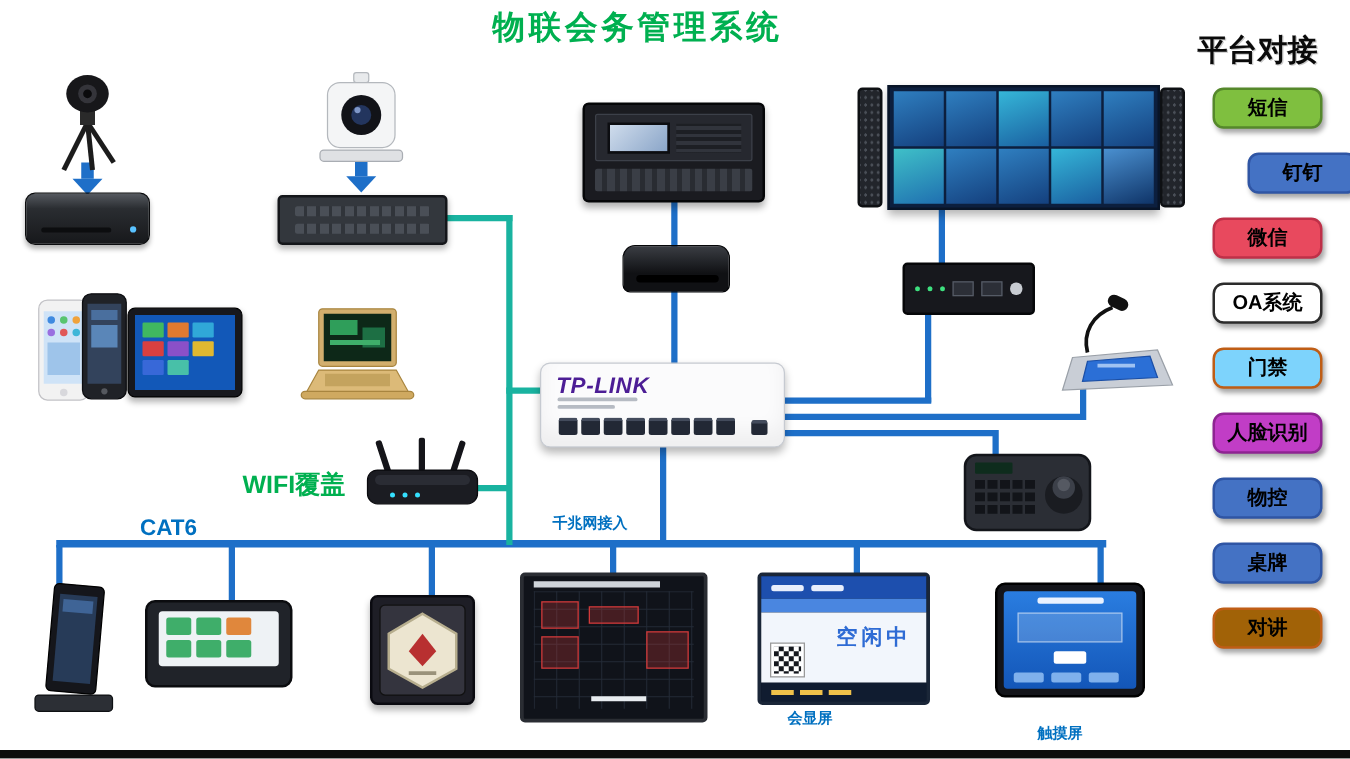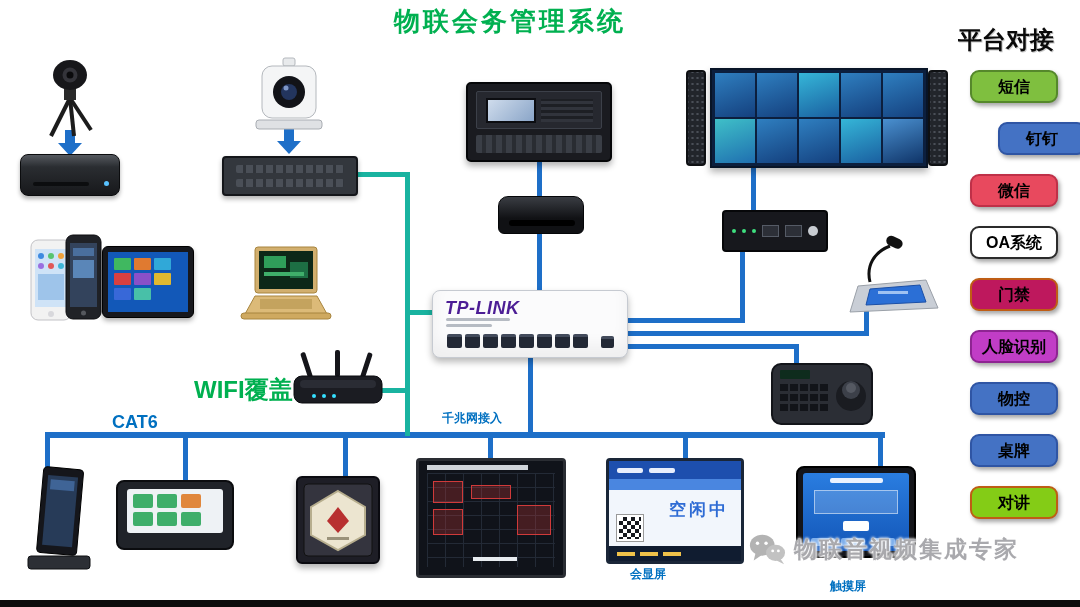--- a/index.html
+++ b/index.html
@@ -113,21 +113,21 @@
 
   .ctrltablet{left:796px;top:466px;width:120px;height:92px;background:#14151a;border:2px solid #000;border-radius:8px;padding:5px}
   .ct-screen{width:100%;height:100%;border-radius:3px;position:relative;background:linear-gradient(#2a7de0,#1356b8)}
   .ct-title{position:absolute;left:25%;top:5px;width:50%;height:5px;background:#eaf2ff;border-radius:2px}
   .ct-panel{position:absolute;left:10%;top:17px;width:80%;height:24px;background:rgba(255,255,255,.18);border:1px solid rgba(255,255,255,.5)}
   .ct-btn{position:absolute;left:38%;top:48px;width:24%;height:10px;background:#fff;border-radius:2px}
   .ct-row{position:absolute;bottom:5px;left:8%;display:flex;gap:6px}
   .ct-row i{display:block;width:24px;height:8px;background:#7fb0ec;border-radius:2px}
 
   .lbl{position:absolute;font-weight:bold;z-index:3;white-space:nowrap}
-  .lbl-green{color:var(--label-green);font-size:24px}
+  .lbl-green{color:var(--label-green);font-size:20px}
   .lbl-blue{color:var(--label-blue);font-size:12px}
   .lbl-cat6{font-size:18px}
 
   .pf-list{position:absolute;left:970px;top:70px;width:90px;z-index:4}
   .pbtn{width:88px;height:33px;line-height:29px;text-align:center;font-weight:bold;font-size:16px;color:#000;
     border:2px solid #444;border-radius:9px;box-shadow:2px 3px 4px rgba(0,0,0,.35);margin-bottom:19px;cursor:pointer;
     background:#ddd;overflow:hidden}
 
   .footer{position:absolute;left:748px;top:532px;display:flex;align-items:center;gap:8px;z-index:5}
   .fb{font-size:23px;font-weight:bold;color:#a9a9ad;letter-spacing:2px;text-shadow:0 0 3px #fff,0 0 3px #fff,1px 1px 2px #fff}
@@ -427,35 +427,22 @@
   <span class="lbl lbl-blue lbl-cat6" style="left:112px;top:412px">CAT6</span>
   <span class="lbl lbl-blue" style="left:442px;top:410px">千兆网接入</span>
   <span class="lbl lbl-blue" style="left:630px;top:566px">会显屏</span>
   <span class="lbl lbl-blue" style="left:830px;top:578px">触摸屏</span>
 
   <div class="pf-list">
       <div class="pbtn" style="background: rgb(127, 191, 63); border-color: rgb(85, 136, 43);">短信</div>
       <div class="pbtn" style="background: rgb(68, 114, 196); border-color: rgb(47, 85, 164); margin-left: 28px;">钉钉</div>
       <div class="pbtn" style="background: rgb(232, 73, 94); border-color: rgb(191, 48, 72);">微信</div>
       <div class="pbtn" style="background: rgb(255, 255, 255); border-color: rgb(43, 43, 43);">OA系统</div>
-      <div class="pbtn" style="background: #be185d; border-color: rgb(191, 93, 21);">门禁</div>
+      <div class="pbtn" style="background: #7dd3fc; border-color: rgb(191, 93, 21);">门禁</div>
       <div class="pbtn" style="background: rgb(193, 61, 198); border-color: rgb(142, 36, 146);">人脸识别</div>
       <div class="pbtn" style="background: rgb(68, 114, 196); border-color: rgb(47, 85, 164);">物控</div>
       <div class="pbtn" style="background: rgb(68, 114, 196); border-color: rgb(47, 85, 164);">桌牌</div>
-      <div class="pbtn" style="background: #84cc16; border-color: rgb(191, 93, 21);">对讲</div>
-    </div>
-
-  <div class="footer">
-    <svg width="38" height="34" viewBox="0 0 40 34">
-      <ellipse cx="15" cy="13" rx="13" ry="11" fill="#b3b3b3"></ellipse>
-      <polygon points="8,21 6,29 15,23" fill="#b3b3b3"></polygon>
-      <circle cx="10" cy="11" r="1.8" fill="#fff"></circle>
-      <circle cx="19" cy="11" r="1.8" fill="#fff"></circle>
-      <ellipse cx="29" cy="21" rx="10" ry="8.5" fill="#c2c2c2"></ellipse>
-      <polygon points="34,27 38,33 30,29" fill="#c2c2c2"></polygon>
-      <circle cx="26" cy="19" r="1.5" fill="#fff"></circle>
-      <circle cx="32" cy="19" r="1.5" fill="#fff"></circle>
-    </svg>
-    <span class="fb">物联音视频集成专家</span>
-  </div>
+      <div class="pbtn" style="background: #a16207; border-color: rgb(191, 93, 21);">对讲</div>
+    </div>
+
 
   <div class="bottombar"></div>
 </div>
 
 </body></html>

